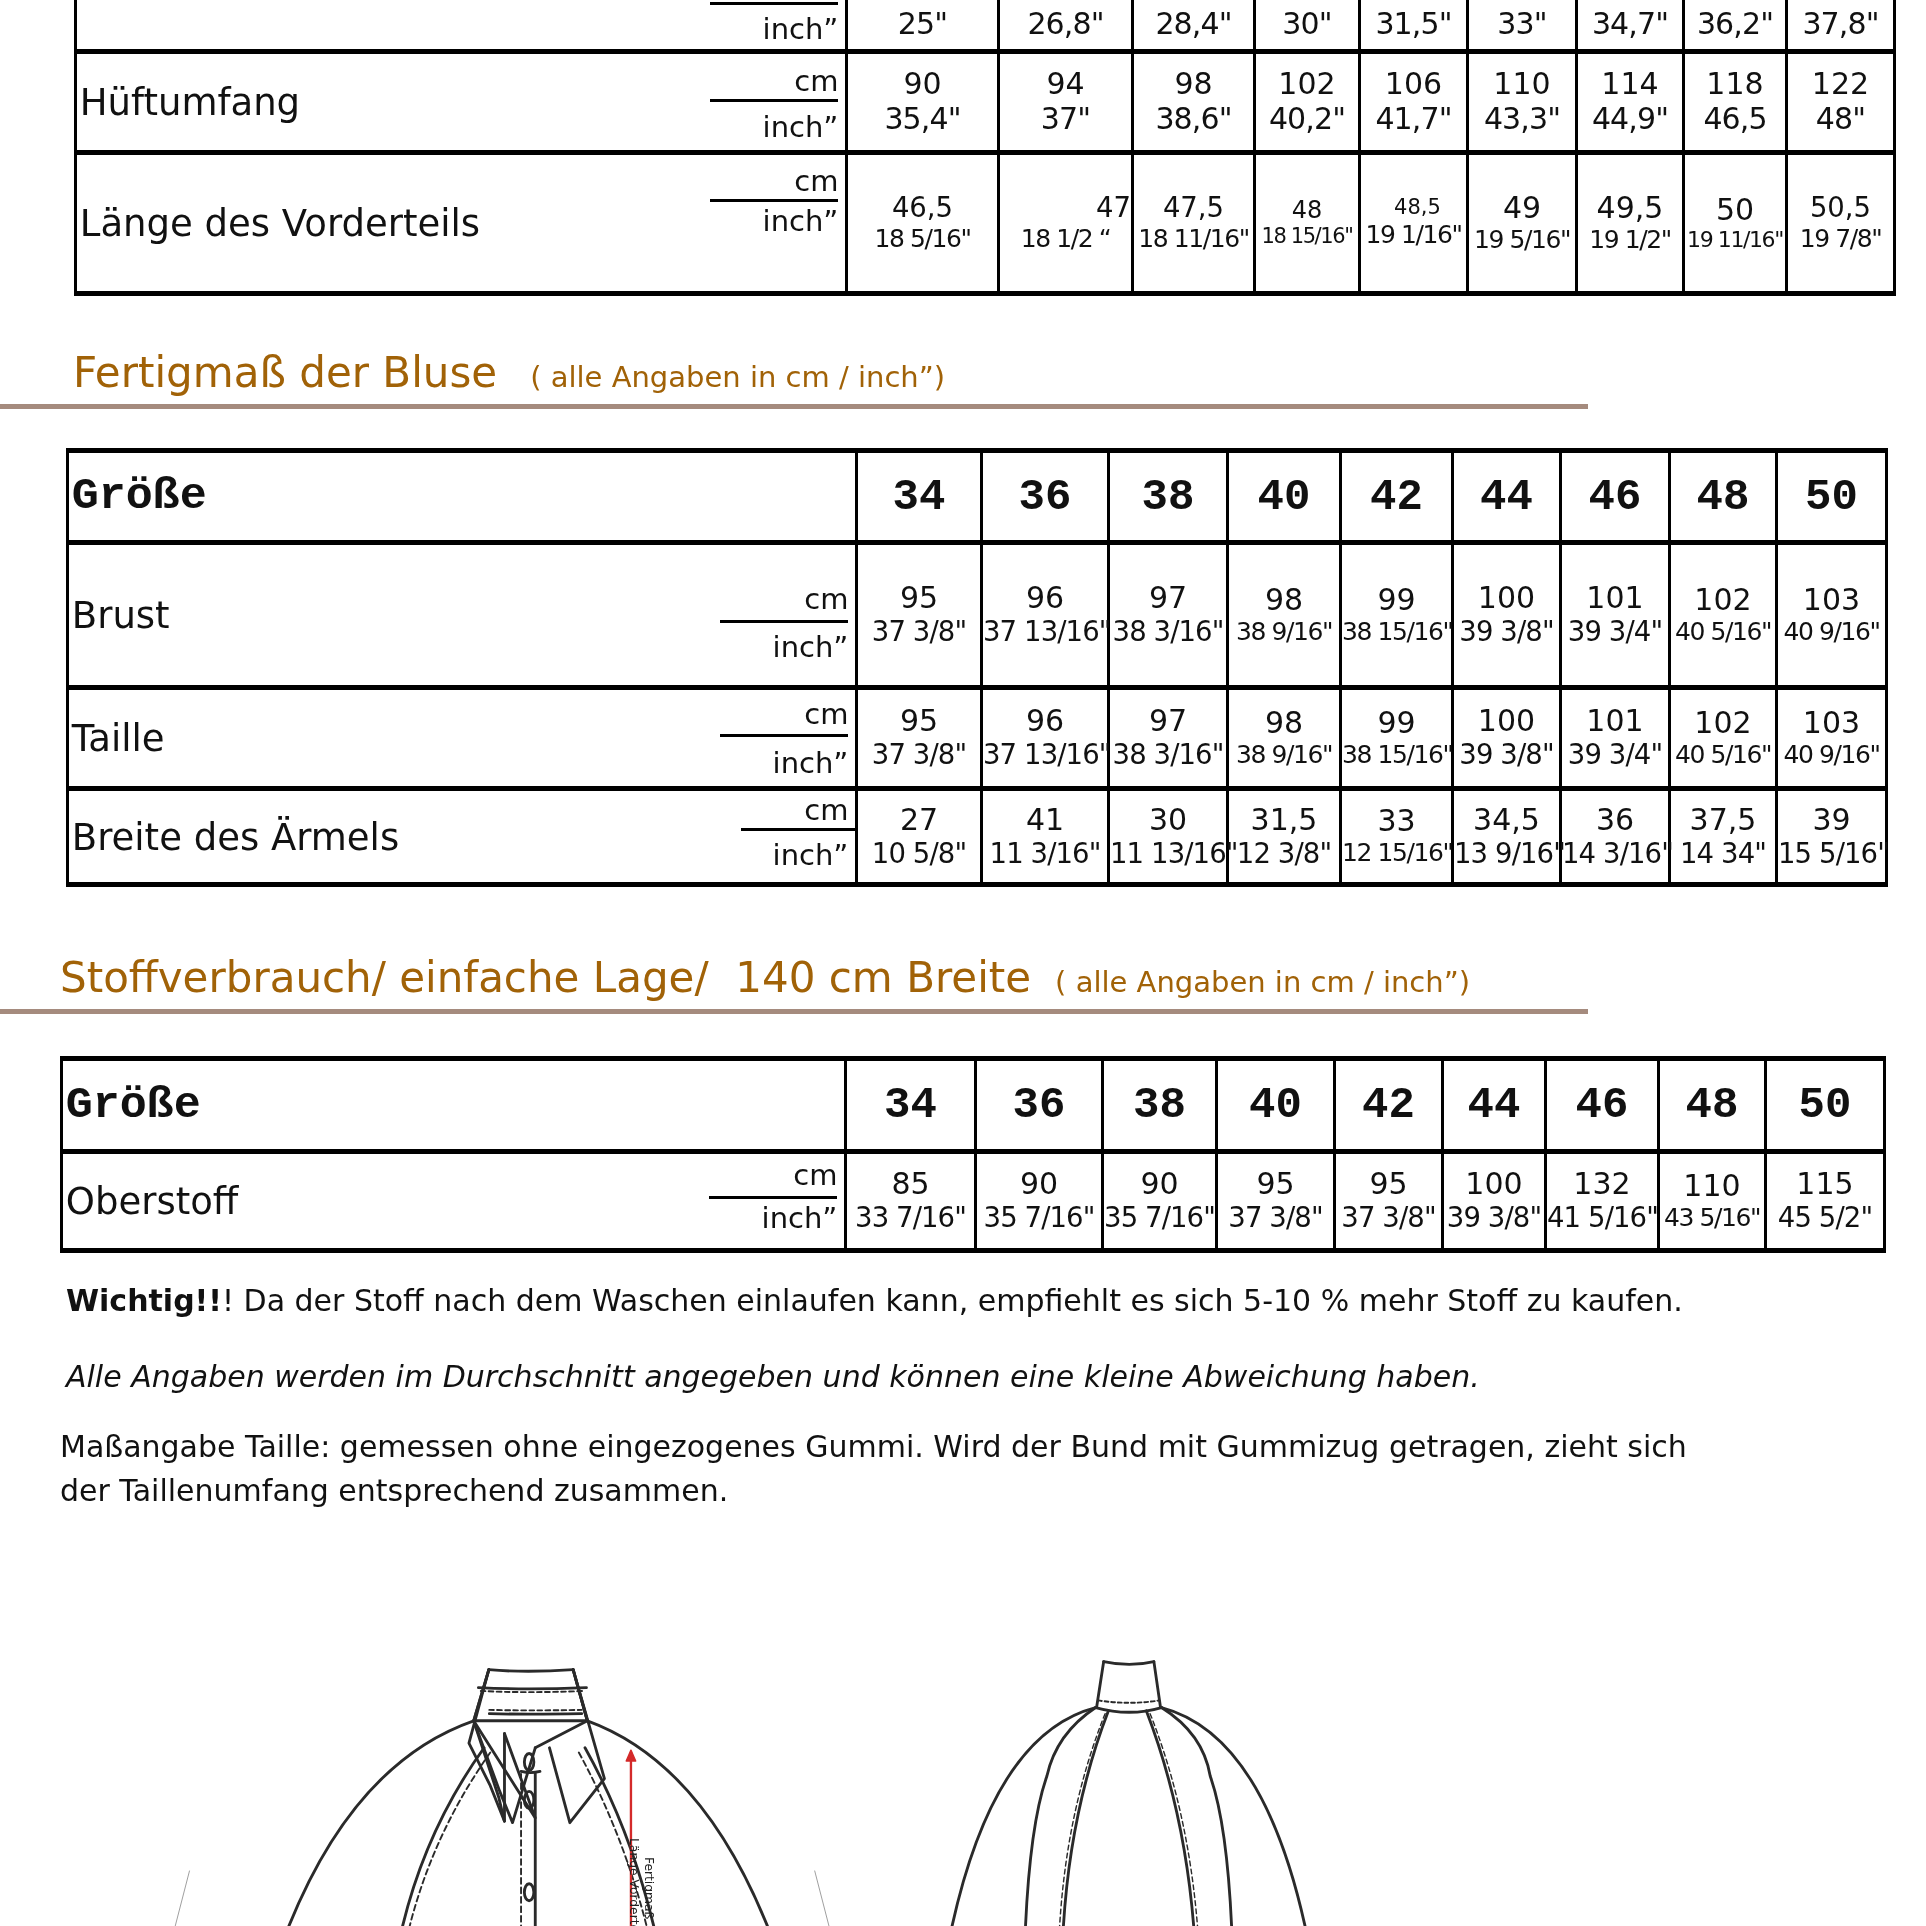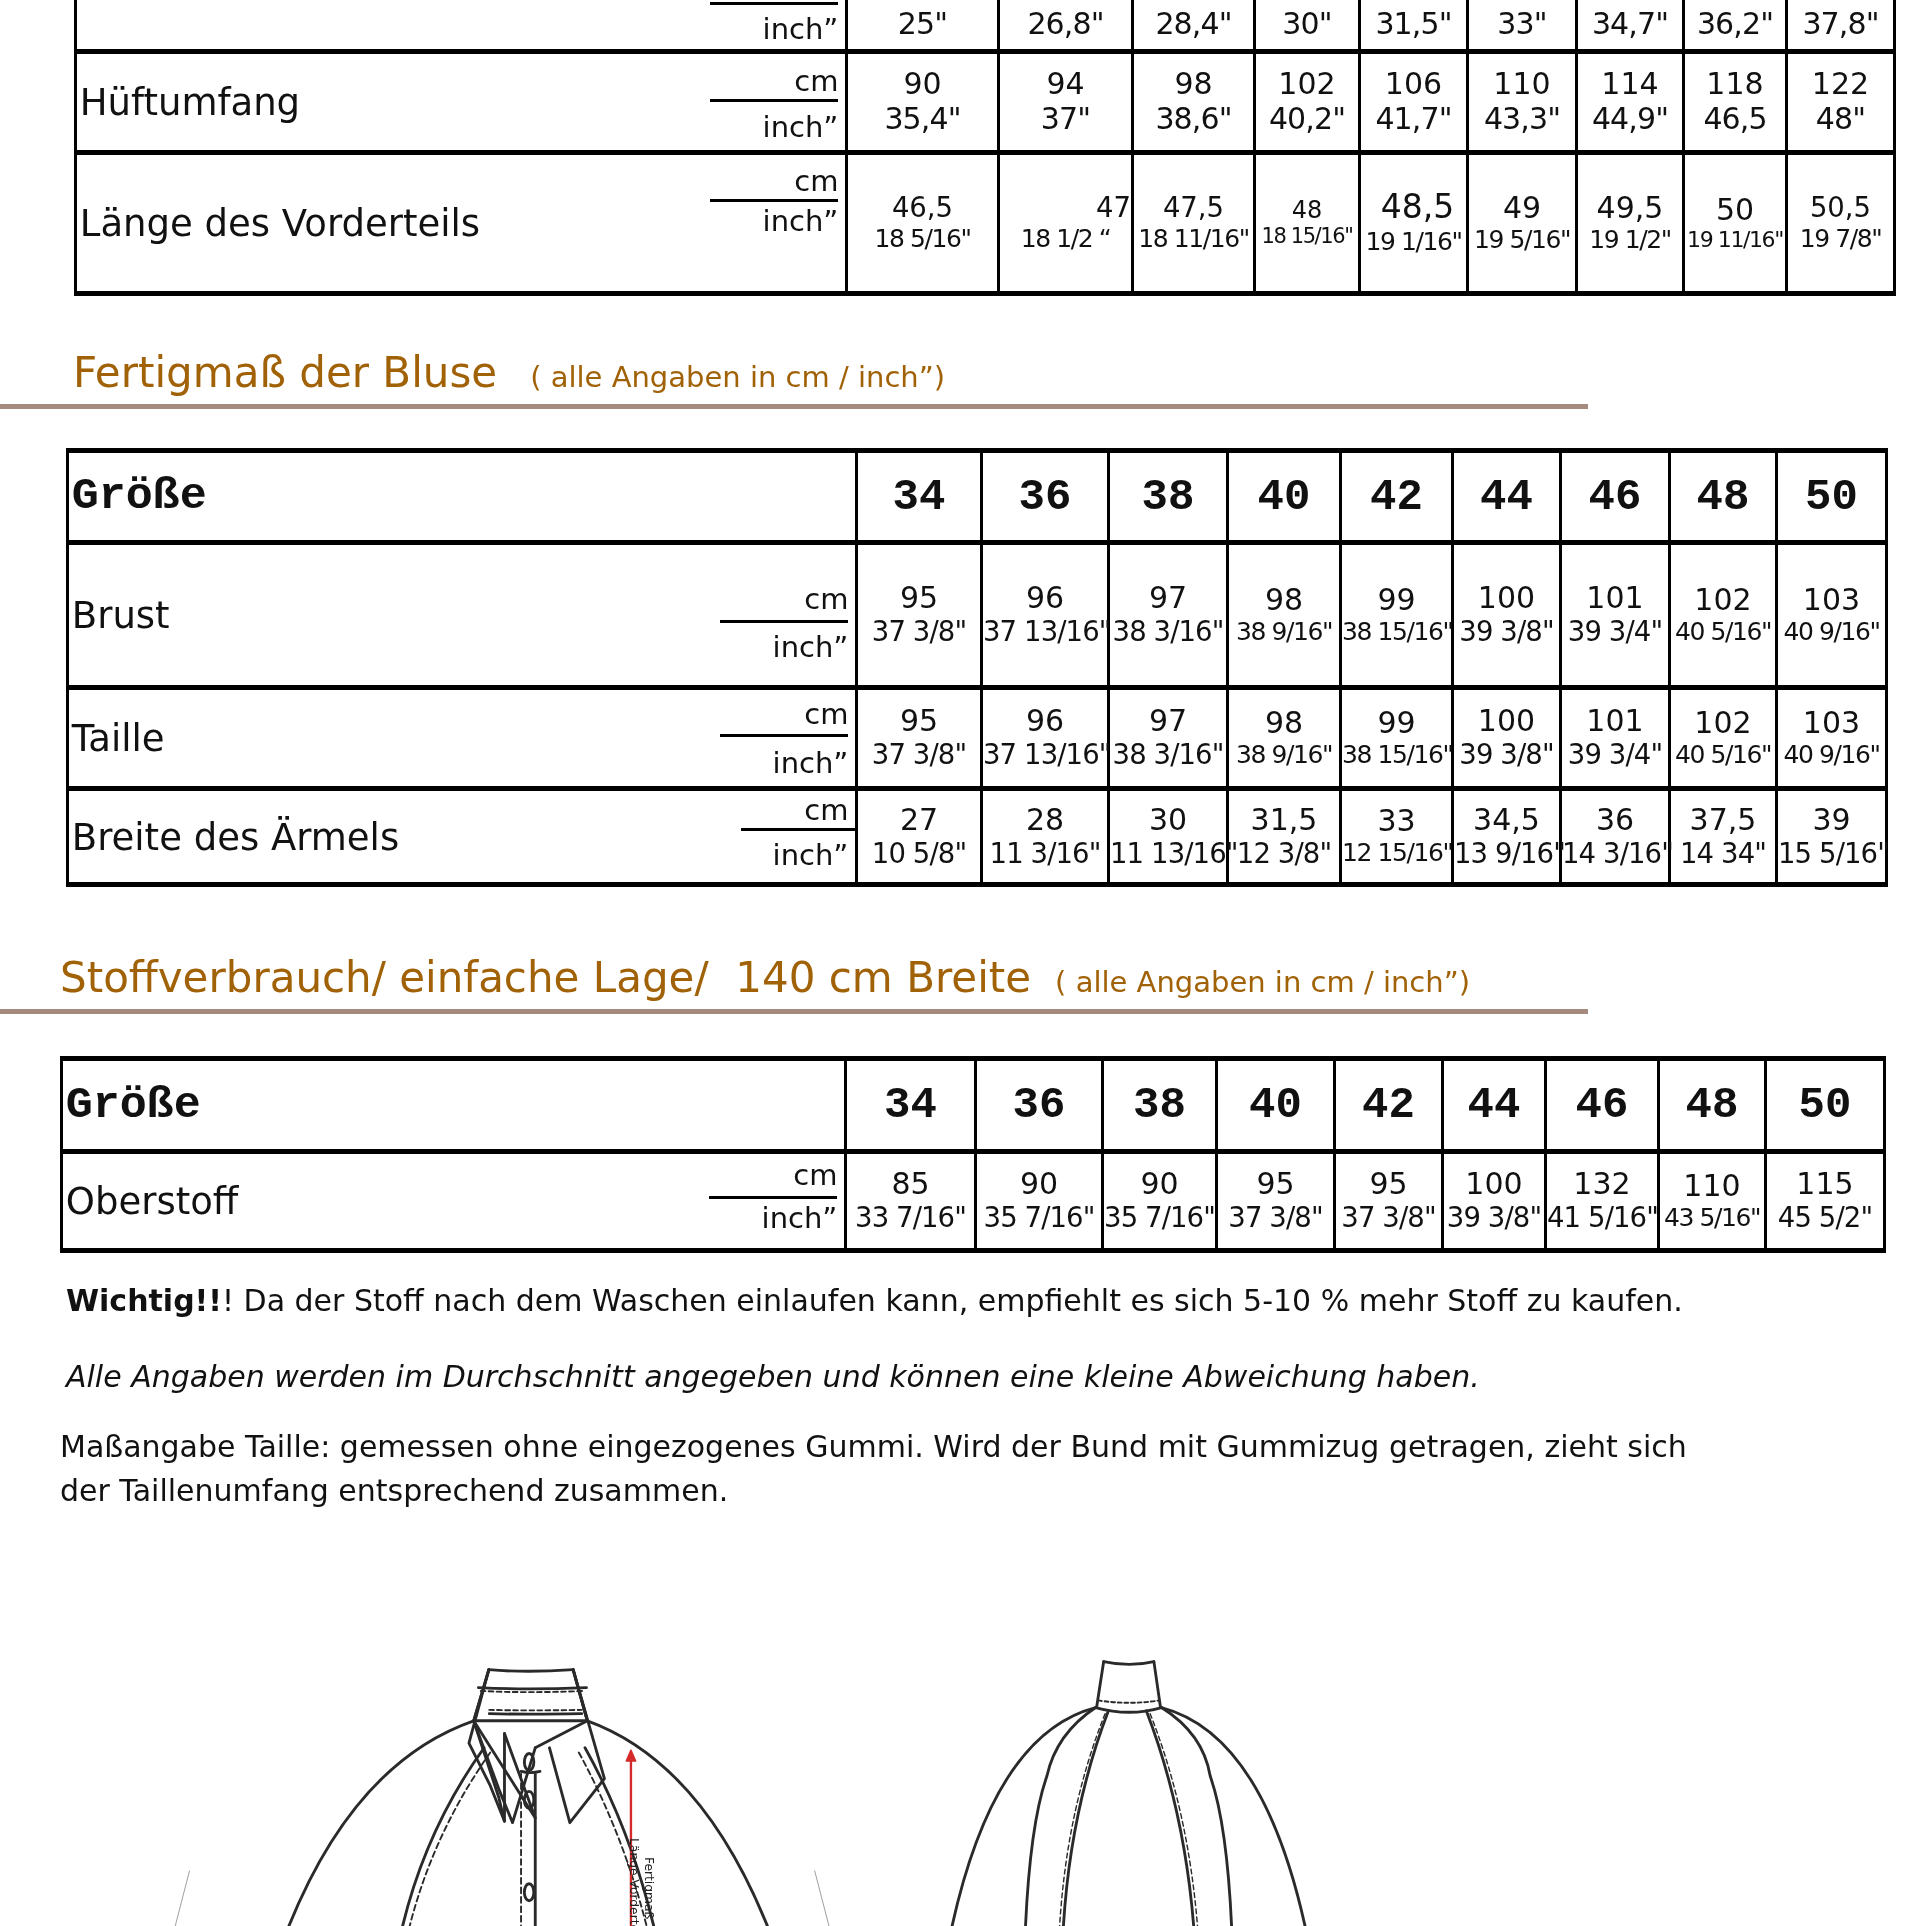--- a/index.html
+++ b/index.html
@@ -140,21 +140,21 @@
         </td>
     <td>
           <span class="v-cm" style="font-size:27.5px;">47,5</span>
           <span class="v-in small">18 11/16"</span>
         </td>
     <td>
           <span class="v-cm" style="font-size:24px;">48</span>
           <span class="v-in small" style="font-size:21px;">18 15/16"</span>
         </td>
     <td>
-          <span class="v-cm" style="font-size:33px;padding-left:8px;">48,5</span>
+          <span class="v-cm" style="font-size:21px;padding-left:8px;">48,5</span>
           <span class="v-in small">19 1/16"</span>
         </td>
     <td>
           <span class="v-cm">49</span>
           <span class="v-in small">19 5/16"</span>
         </td>
     <td>
           <span class="v-cm">49,5</span>
           <span class="v-in small">19 1/2"</span>
         </td>
@@ -294,21 +294,21 @@
       <span class="rowname">Breite des Ärmels</span>
       <span class="unit" style="top:1.9px;">cm</span>
       <span class="unit-line" style="top:37px; right:0; width:114px;"></span>
       <span class="unit" style="top:47px;">inch”</span>
     </td>
     <td>
           <span class="v-cm">27</span>
           <span class="v-in">10 5/8"</span>
         </td>
     <td>
-          <span class="v-cm">28</span>
+          <span class="v-cm">41</span>
           <span class="v-in">11 3/16"</span>
         </td>
     <td>
           <span class="v-cm">30</span>
           <span class="v-in">11 13/16"</span>
         </td>
     <td>
           <span class="v-cm">31,5</span>
           <span class="v-in">12 3/8"</span>
         </td>

